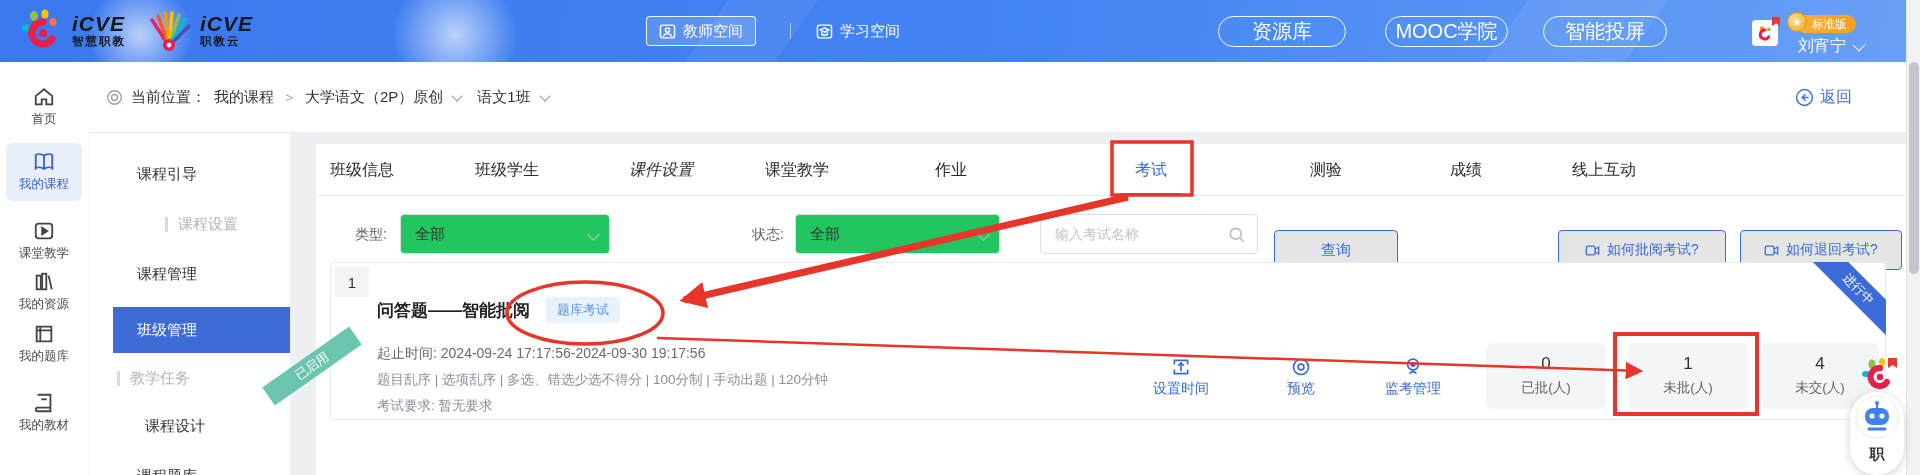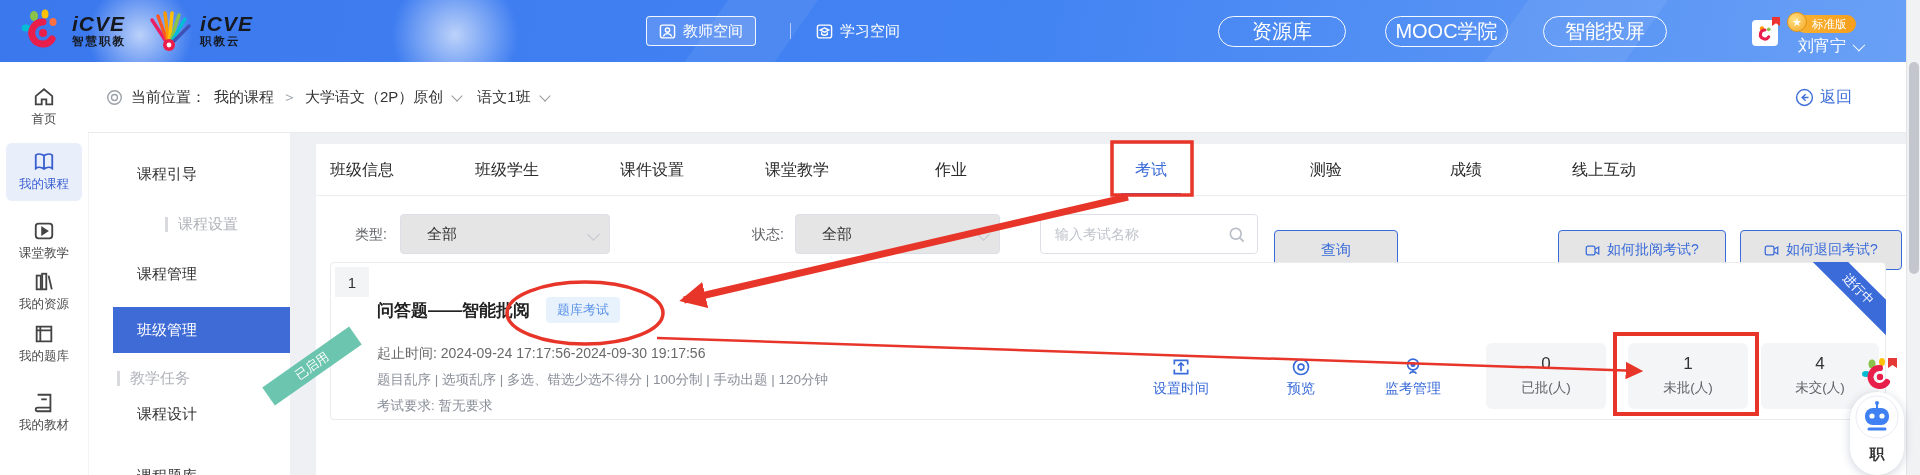--- a/index.html
+++ b/index.html
@@ -53,22 +53,22 @@
   .m-active { position:absolute; left:24px; right:0; height:46px; background:#3e6bd5; color:#fff; font-size:15px; line-height:46px; padding-left:24px; cursor:pointer; }
 
   
   .panel { position:absolute; left:316px; top:144px; width:1590px; height:331px; background:#fff; }
   .tabrow { position:absolute; left:0; top:0; width:100%; height:52px; border-bottom:1px solid #ebedf0; }
   .tab { position:absolute; top:16px; font-size:16px; color:#2b2b2b; cursor:pointer; white-space:nowrap; }
   .tab.active { color:#3a6bd9; }
   .tab-underline { position:absolute; left:805px; top:49px; width:60px; height:3px; background:#3a6bd9; }
 
   .flabel { position:absolute; top:82px; font-size:14px; color:#606266; }
-  .select { position:absolute; top:70px; height:40px; border:1px solid #dcdfe6; border-radius:4px; background:#e5e5e5;
-            font-size:15px; color:#333; line-height:38px; padding-left:26px; cursor:pointer; }
+  .select { position:absolute; top:70px; height:40px; border:1px solid #dcdfe6; border-radius:4px; background:#22c55e;
+            font-size:15px; color:#333; line-height:38px; padding-left:14px; cursor:pointer; }
   .select .sv { position:absolute; right:11px; top:15px; width:9px; height:9px; border-right:1.5px solid #c0c4cc; border-bottom:1.5px solid #c0c4cc; transform:rotate(45deg); }
   .search { position:absolute; top:70px; height:40px; border:1px solid #dcdfe6; border-radius:4px; }
   .search input { width:100%; height:100%; border:0; outline:0; border-radius:4px; padding:0 36px 0 14px; font-size:14px; color:#333; font-family:inherit; }
   .search input::placeholder { color:#bfc3cb; }
   .search .sic { position:absolute; right:10px; top:10px; width:20px; height:20px; color:#b9bdc6; }
   .btn { position:absolute; top:70px; height:40px; border:1px solid #3a6bd9; border-radius:4px; background:#e5e5e5;
          color:#3a6bd9; display:flex; align-items:center; justify-content:center; gap:7px; cursor:pointer;margin-top:16px; }
 
   
   .card { position:absolute; left:14px; top:118px; width:1556px; height:158px; border:1px solid #e9ebef; border-radius:4px; background:#fff; }
@@ -267,29 +267,29 @@
   <div class="m-section" style="top:82px;padding-left:48px;">
     <span class="bar"></span>
     <span>课程设置</span>
   </div>
   <div class="m-item" style="top:132px;">课程管理</div>
   <div class="m-active" style="top:174px;">班级管理</div>
   <div class="m-section" style="top:236px;">
     <span class="bar"></span>
     <span>教学任务</span>
   </div>
-  <div class="m-item" style="top:272px;">课程设计</div>
+  <div class="m-item" style="top:284px;margin-left:8px;">课程设计</div>
   <div class="m-item" style="top:334px;">课程题库</div>
 </div>
 
 <div class="panel">
   <div class="tabrow">
     <span class="tab" style="left:14px;">班级信息</span>
     <span class="tab" style="left:159px;">班级学生</span>
-    <span class="tab" style="left:304px;">课件设置</span>
+    <span class="tab" style="left:313px;font-style:italic;">课件设置</span>
     <span class="tab" style="left:449px;">课堂教学</span>
     <span class="tab" style="left:619px;">作业</span>
     <span class="tab active" style="left:819px;">考试</span>
     <span class="tab" style="left:994px;">测验</span>
     <span class="tab" style="left:1134px;">成绩</span>
     <span class="tab" style="left:1256px;">线上互动</span>
     <div class="tab-underline"></div>
   </div>
 
   <span class="flabel" style="left:39px;">类型:</span>

